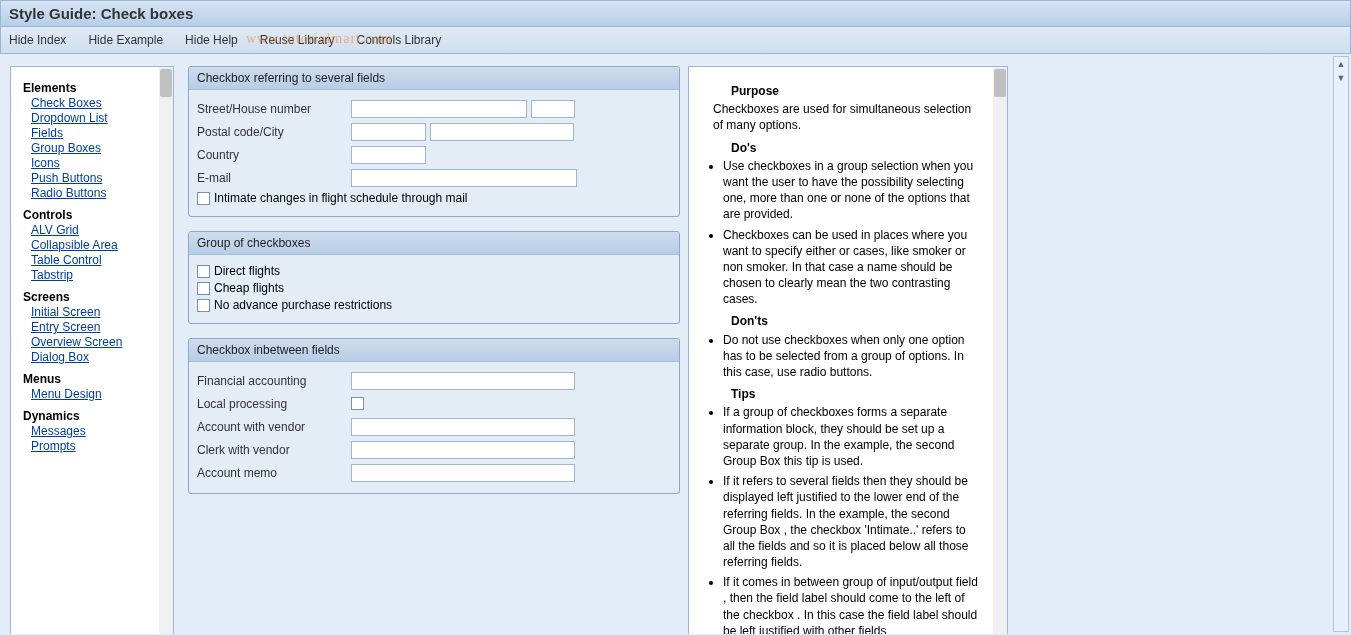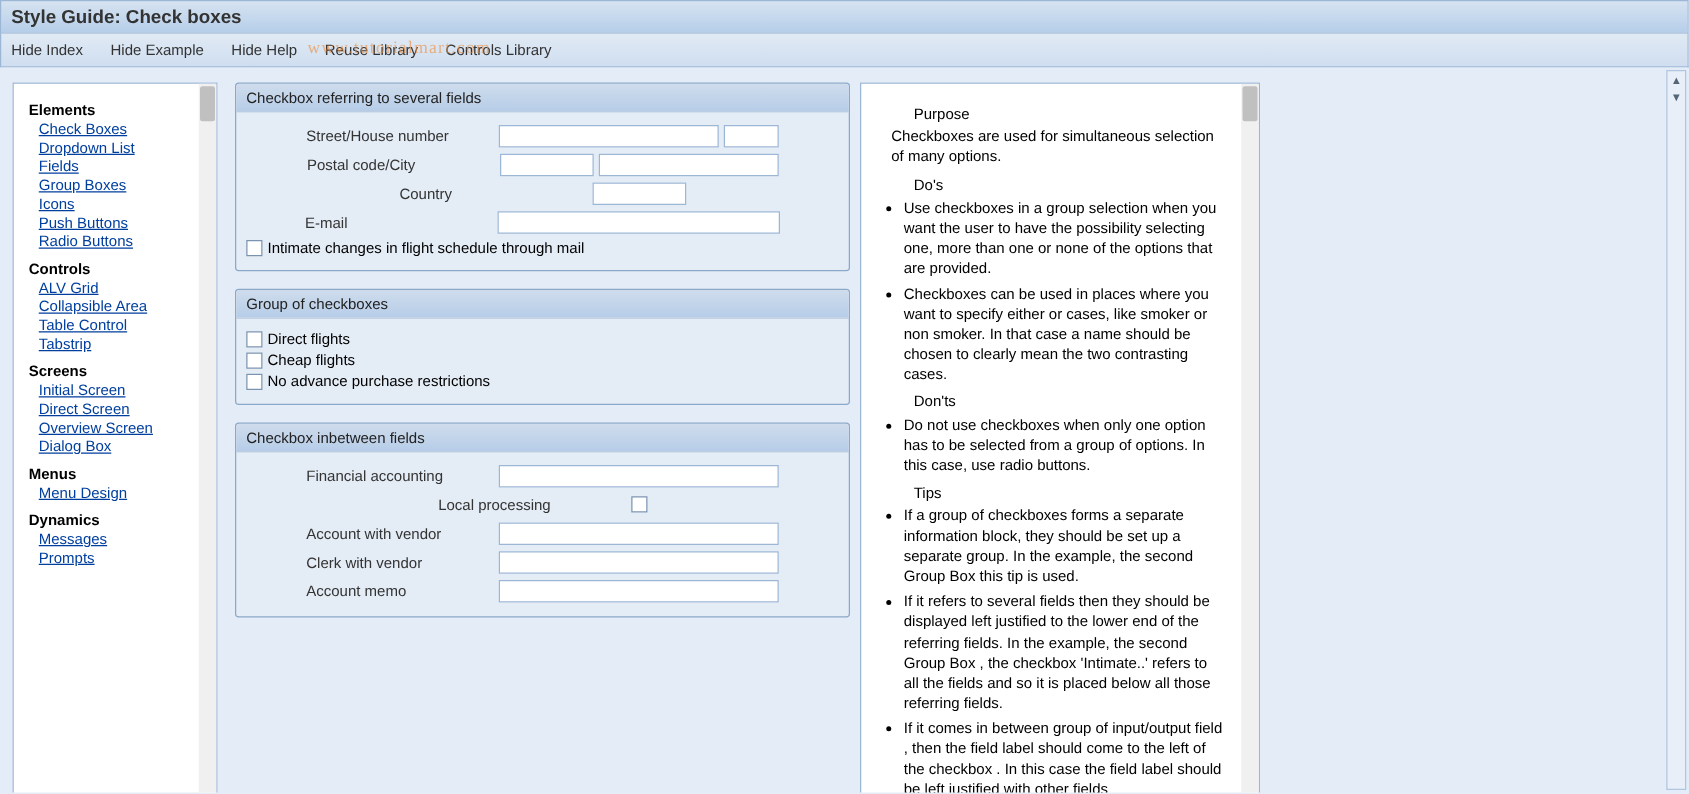--- a/index.html
+++ b/index.html
@@ -109,21 +109,20 @@
   }
   .group-body {
     padding: 6px 8px 8px 8px;
   }
   .row {
     display: flex;
     align-items: center;
     gap: 4px;
     margin: 2px 0;
     min-height: 21px;
-    justify-content: center;
   }
   .lbl {
     width: 150px;
     color: #333;
   }
   .inp {
     height: 18px;
     border: 1px solid #9cb6d6;
     background: #fff;
     padding: 1px 3px;
@@ -159,21 +158,21 @@
     margin: 2px auto;
     background: #c0c0c0;
     border-radius: 2px;
   }
   .help-body {
     padding: 10px 12px 10px 12px;
     width: calc(100% - 14px);
     line-height: 1.35;
   }
   .h-sec {
-    font-weight: normal;
+    font-weight: bold;
     margin: 6px 0 2px 0;
     padding-left: 30px;
   }
   .h-para {
     margin: 0 0 4px 12px;
   }
   ul.h-list {
     margin: 2px 0 4px 22px;
     padding: 0;
   }
@@ -223,21 +222,21 @@
         <span class="link">Icons</span>
         <span class="link">Push Buttons</span>
         <span class="link">Radio Buttons</span>
         <div class="grp-head">Controls</div>
         <span class="link">ALV Grid</span>
         <span class="link">Collapsible Area</span>
         <span class="link">Table Control</span>
         <span class="link">Tabstrip</span>
         <div class="grp-head">Screens</div>
         <span class="link">Initial Screen</span>
-        <span class="link">Direct Screen</span>
+        <span class="link">Entry Screen</span>
         <span class="link">Overview Screen</span>
         <span class="link">Dialog Box</span>
         <div class="grp-head">Menus</div>
         <span class="link">Menu Design</span>
         <div class="grp-head">Dynamics</div>
         <span class="link">Messages</span>
         <span class="link">Prompts</span>
       </div>
     <div class="index-scroll">
         <div class="thumb"></div>

